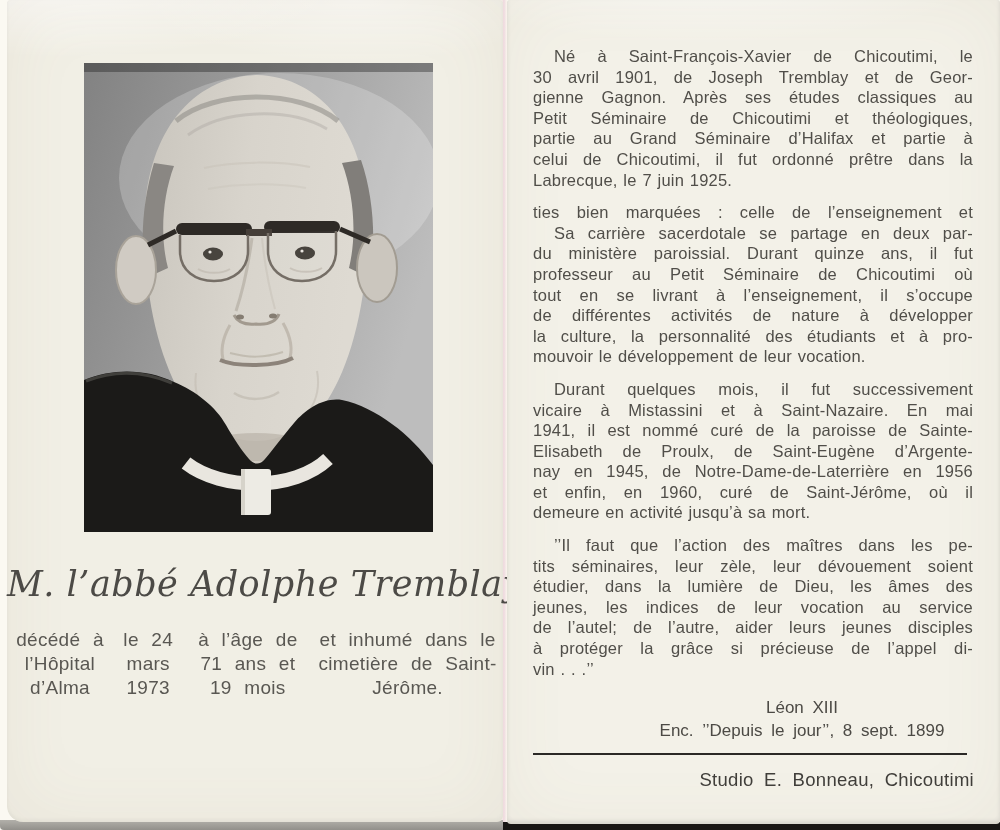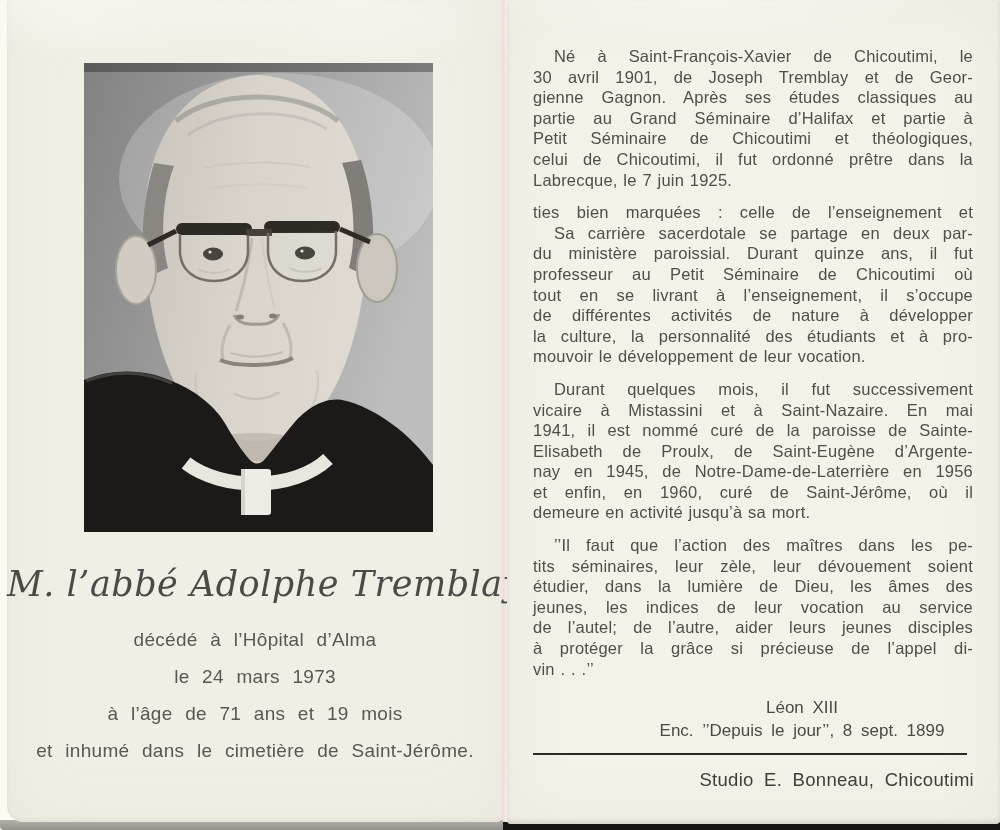--- a/index.html
+++ b/index.html
@@ -24,21 +24,21 @@
         background:linear-gradient(90deg,#f8f3eb, #efd9de 45%, #f0dde1 55%, #faf5ed);}
   .strip-gray{position:absolute;left:0;top:820px;width:503px;height:10px;
         background:linear-gradient(180deg,#b2b0aa,#92908b);border-bottom-left-radius:4px;}
   .strip-black{position:absolute;left:503px;top:822px;width:497px;height:8px;background:#181614;}
 
   
   .photo{position:absolute;left:77px;top:63px;width:349px;height:469px;display:block;}
   .name-script{position:absolute;left:0;top:564px;width:100%;text-align:center;
       font-family:"DejaVu Serif",serif;font-style:italic;font-size:35px;color:#4c4a46;
       letter-spacing:.5px;white-space:nowrap;}
-  .details{position:absolute;left:0;top:628px;width:100%;display:flex;flex-direction:column;
+  .details{position:absolute;left:0;top:628px;width:100%;display:flex;flex-direction:row;
       row-gap:13px;align-items:center;}
   .detail-line{font-size:19px;line-height:24px;color:#595752;word-spacing:7px;letter-spacing:.3px;
       text-align:center;}
 
   
   .bio{position:absolute;left:26px;top:46px;width:440px;color:#504e49;font-size:16.5px;
       letter-spacing:.2px;}
   .para{margin:0 0 12px 0;}
   .bline{line-height:20.6px;height:20.6px;text-align:justify;text-align-last:justify;
       word-spacing:1px;}
@@ -152,22 +152,22 @@
       </div>
   </div>
 
   <div class="card card-right">
 
     <div class="bio">
         <div class="para">
           <div class="bline indent">Né à Saint-François-Xavier de Chicoutimi, le</div>
           <div class="bline">30 avril 1901, de Joseph Tremblay et de Geor-</div>
           <div class="bline">gienne Gagnon. Après ses études classiques au</div>
+          <div class="bline">Petit Séminaire de Chicoutimi et théologiques,</div>
           <div class="bline">partie au Grand Séminaire d’Halifax et partie à</div>
-          <div class="bline">Petit Séminaire de Chicoutimi et théologiques,</div>
           <div class="bline">celui de Chicoutimi, il fut ordonné prêtre dans la</div>
           <div class="bline lastline">Labrecque, le 7 juin 1925.</div>
         </div>
         <div class="para">
           <div class="bline">ties bien marquées : celle de l’enseignement et</div>
           <div class="bline indent">Sa carrière sacerdotale se partage en deux par-</div>
           <div class="bline">du ministère paroissial. Durant quinze ans, il fut</div>
           <div class="bline">professeur au Petit Séminaire de Chicoutimi où</div>
           <div class="bline">tout en se livrant à l’enseignement, il s’occupe</div>
           <div class="bline">de différentes activités de nature à développer</div>

